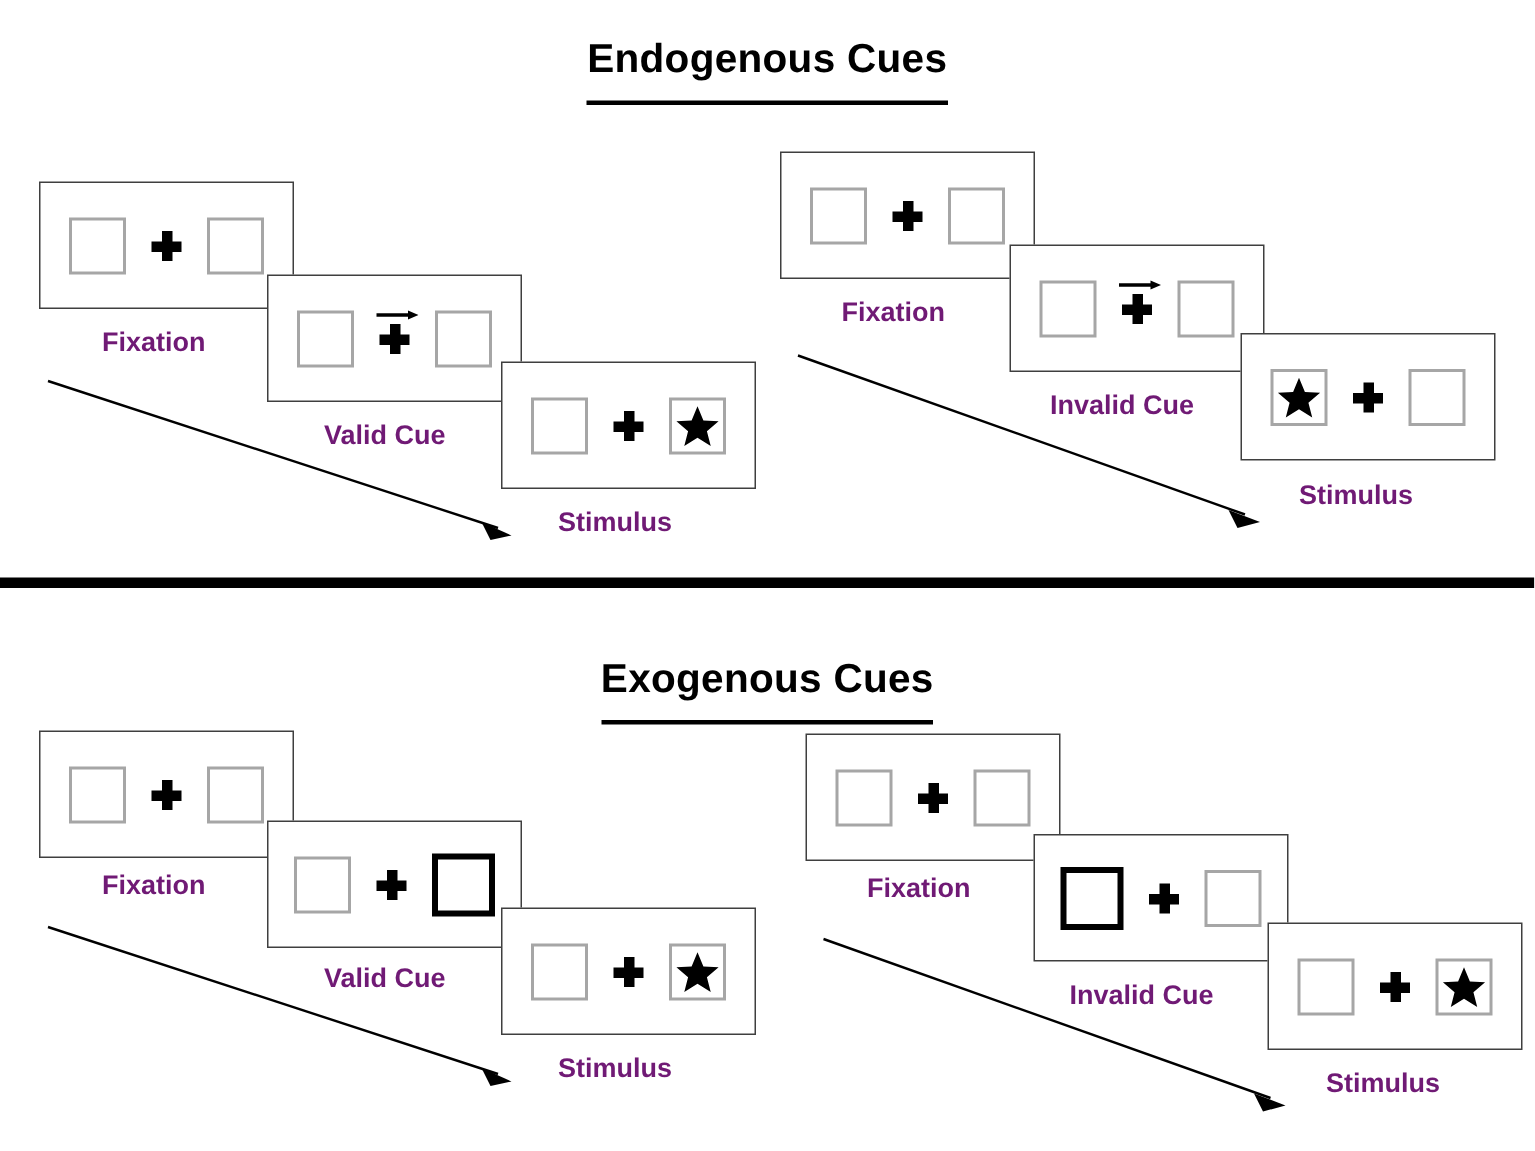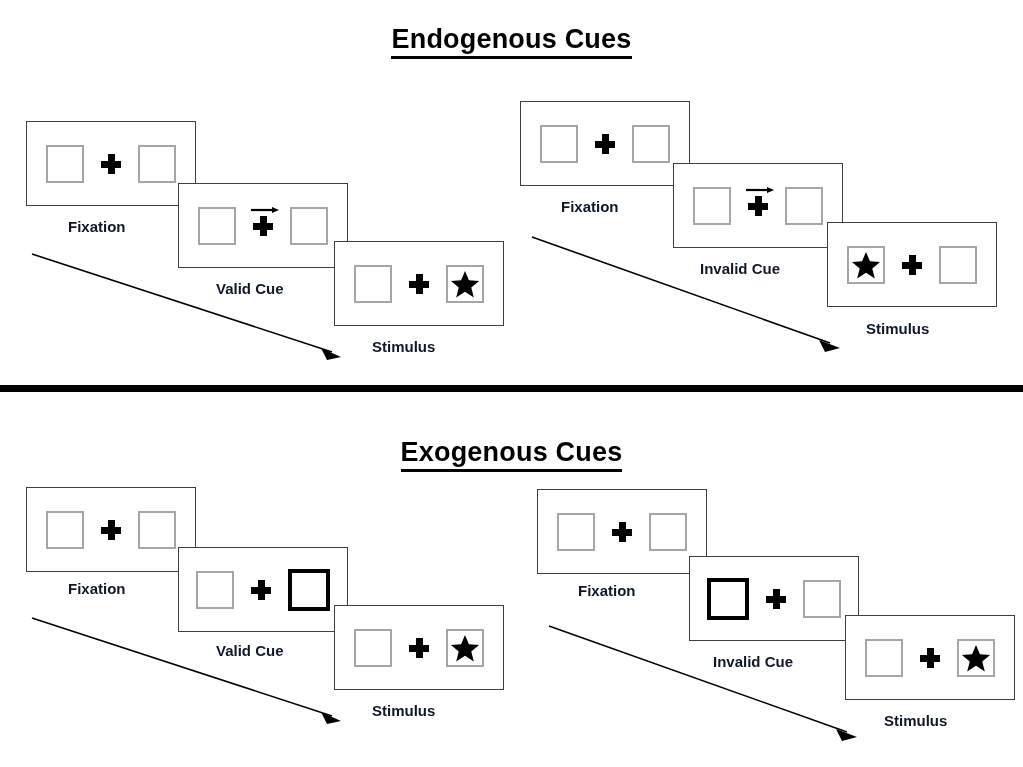--- a/index.html
+++ b/index.html
@@ -26,21 +26,21 @@
     font-size: 27px;
     font-weight: bold;
     color: #000000;
     letter-spacing: 0.2px;
     white-space: nowrap;
     text-align: center;
   }
   .section-title .t-text {
     display: inline-block;
     border-bottom: 3px solid #000000;
-    padding-bottom: 1px;
+    padding-bottom: 12px;
     line-height: 1.1;
   }
 
   
   .divider {
     position: absolute;
     left: 0;
     width: 1023px;
     height: 7px;
     background: #000000;
@@ -130,23 +130,23 @@
   
   .star-icon {
     width: 30px;
     height: 30px;
     display: block;
   }
 
   
   .stage-label {
     position: absolute;
-    font-size: 15px;
+    font-size: 18px;
     font-weight: bold;
-    color: #0f172a;
+    color: #701a75;
     white-space: nowrap;
     line-height: 1;
   }
 
   
   .flow-arrow {
     position: absolute;
     pointer-events: none;
     overflow: visible;
   }

